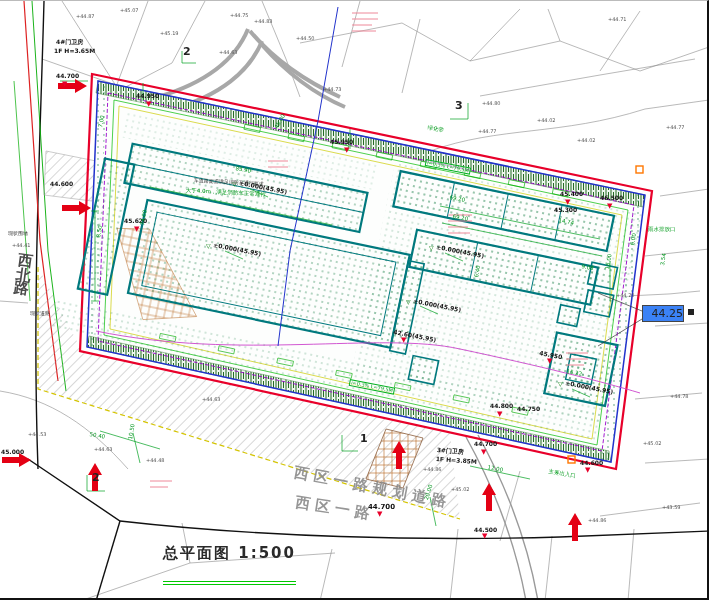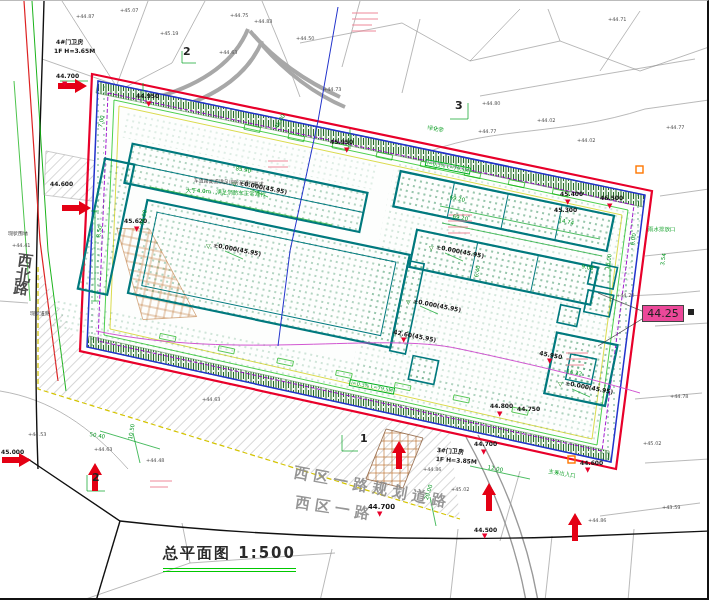--- a/index.html
+++ b/index.html
@@ -12,29 +12,29 @@
   .lvl{font-size:6px;font-weight:bold;color:#111;}
   .dim{font-size:5.5px;color:#00951d;}
   .tri{font-size:7px;color:#e8002a;}
   .otri{font-size:6px;color:#007a00;}
   .ngreen{font-size:5.5px;color:#009a1a;}
   .ndark{font-size:5px;color:#333;}
   .slope{font-size:5px;color:#009a1a;border:1px solid #00b020;padding:0 1px;background:rgba(255,255,255,.6);}
   .sect{font-size:11px;color:#222;font-weight:bold;}
   .gate{font-size:6px;color:#111;font-weight:bold;}
   #title{position:absolute;left:163px;top:543px;font-size:15px;color:#2a2a2a;letter-spacing:2px;
-    border-bottom:4px double #00c800;padding-bottom:5px;font-weight:bold;}
+    border-bottom:4px double #00c800;padding-bottom:18px;font-weight:bold;}
   #road-planned{position:absolute;left:296px;top:462px;font-size:15px;color:#8b8b8b;font-weight:bold;
     letter-spacing:5px;transform:rotate(11deg);transform-origin:0 0;opacity:.9;}
   #road-west{position:absolute;left:297px;top:492px;font-size:15px;color:#8b8b8b;font-weight:bold;
     letter-spacing:5px;transform:rotate(9deg);transform-origin:0 0;opacity:.9;}
   #road-nw{position:absolute;left:18px;top:240px;font-size:15px;color:#4a4a4a;font-weight:bold;
     writing-mode:vertical-rl;letter-spacing:13px;transform:rotate(8deg);transform-origin:0 0;}
-  #elevbox{position:absolute;left:642px;top:304px;width:40px;height:15px;background:#ec4899;border:1px solid #444;
-    font-size:11px;color:#222;text-align:center;line-height:15px;z-index:5;}
+  #elevbox{position:absolute;left:642px;top:304px;width:40px;height:15px;background:#3b82f6;border:1px solid #444;
+    font-size:11px;color:#222;text-align:right;line-height:15px;z-index:5;}
 </style>
 </head>
 <body>
 
 <div id="canvas">
 
 <svg width="709" height="600" viewBox="0 0 709 600">
   <defs>
     <pattern id="pDots" width="6" height="6" patternUnits="userSpaceOnUse">
       <circle cx="2" cy="2" r="0.7" fill="#2e8b57"></circle>

